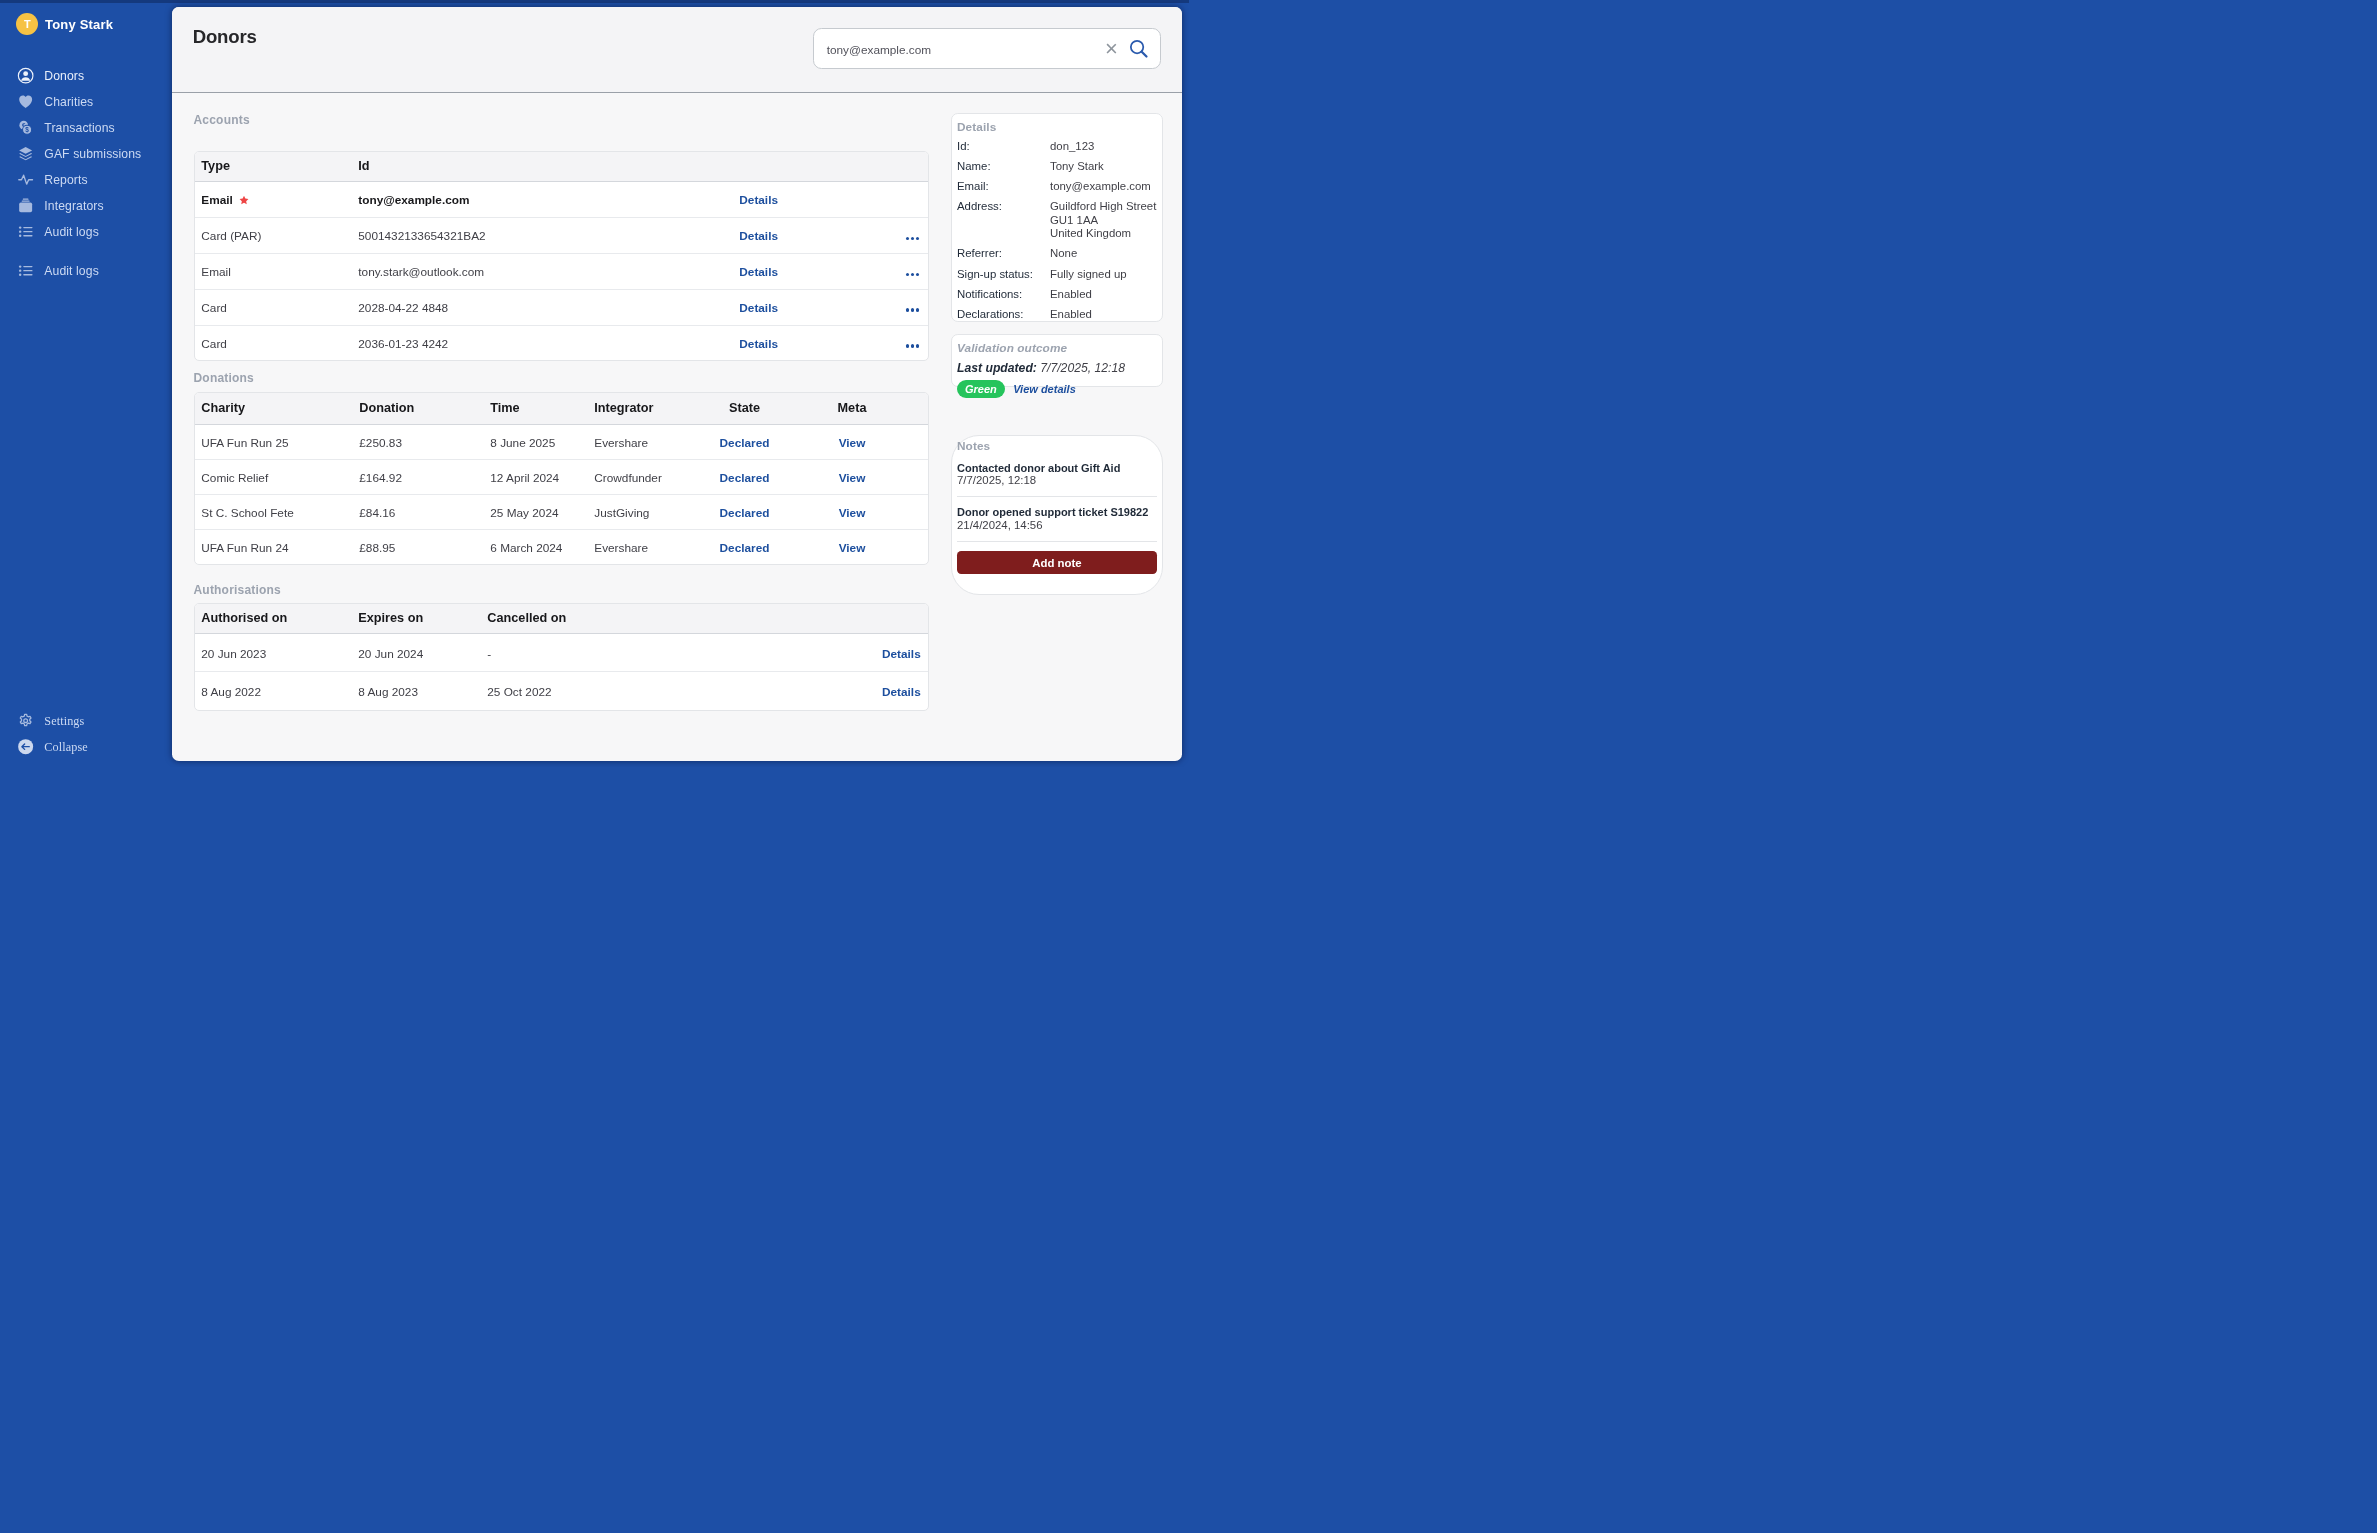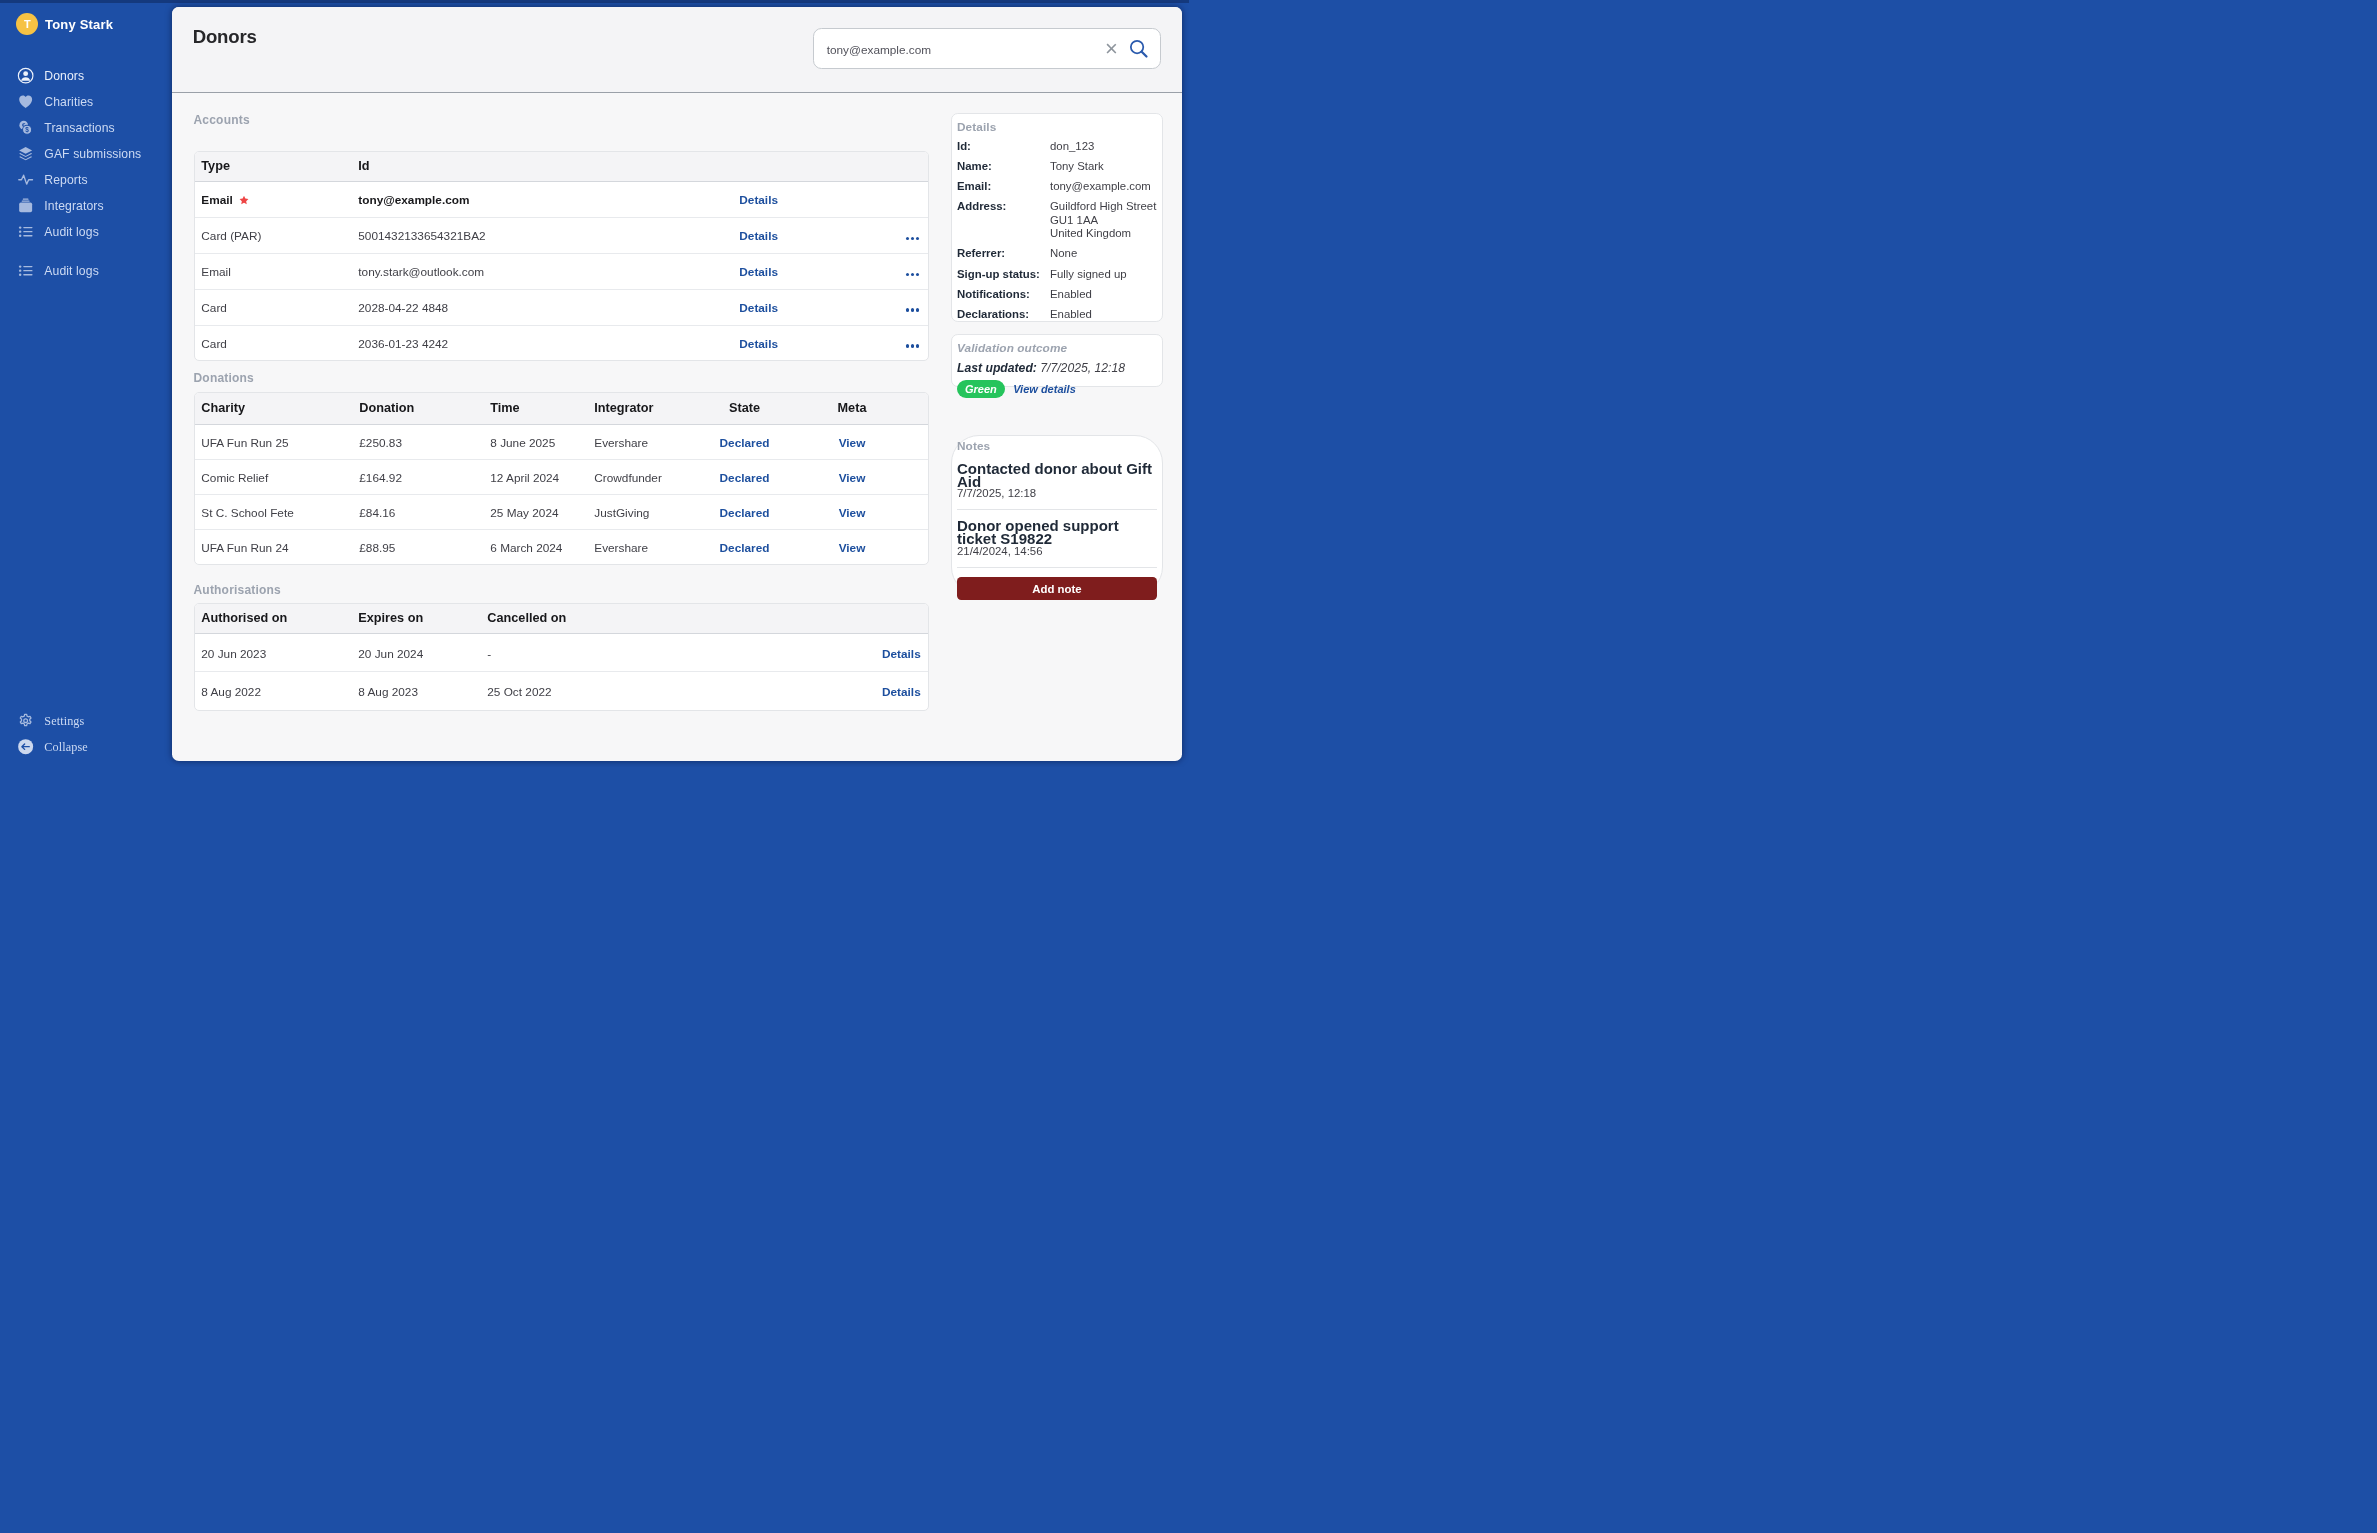--- a/index.html
+++ b/index.html
@@ -40,24 +40,24 @@
   .dots { display:inline-flex; gap:1.7px; align-items:center; }
   .dots i { width:3.4px; height:3.4px; border-radius:50%; background:#1d4f9e; }
   .starsvg { vertical-align:-0.8px; margin-left:2.5px; }
   td.c, th.c { text-align:center; }
   td.r, th.r { text-align:right; }
 
   
   .panel { position:absolute; left:779px; width:212px; background:#fff; border:0.8px solid #e3e5e8; border-radius:6.8px; }
   .phead { font-size:11.8px; font-weight:bold; color:#9ca3af; letter-spacing:0.1px; }
   .drow { display:flex; font-size:11.4px; line-height:13.3px; margin-bottom:7px; }
-  .dl { width:93px; flex:none; font-weight:bold; color:#1f2937; }
+  .dl { width:93px; flex:none; font-weight:normal; color:#1f2937; }
   .dv { color:#3f3f46; }
   .pill { display:inline-block; background:#25c45c; color:#fff; font-size:11px; font-weight:bold; border-radius:9.5px; padding:3px 8px; }
-  .note .nt { font-size:15px; font-weight:bold; color:#1f2937; line-height:13px; }
+  .note .nt { font-size:11px; font-weight:bold; color:#1f2937; line-height:13px; }
   .note .nd { font-size:11.4px; color:#3f3f46; line-height:13px; margin-top:-0.8px; }
   .nsep { border-top:0.8px solid #e3e5e8; margin:9.3px 0; }
   .addnote { background:#7f1d1d; color:#fff; font-size:11.4px; font-weight:bold; border-radius:4.2px; height:23px; display:flex; align-items:center; justify-content:center; }
   .tall td { padding:12.2px 6.8px 9.3px; }
   .dont td { padding:10.6px 6.8px 7.8px; }
   .dont th { padding-top:8px; padding-bottom:8px; }
   .dont th { }
 </style>
 </head>
 <body>

